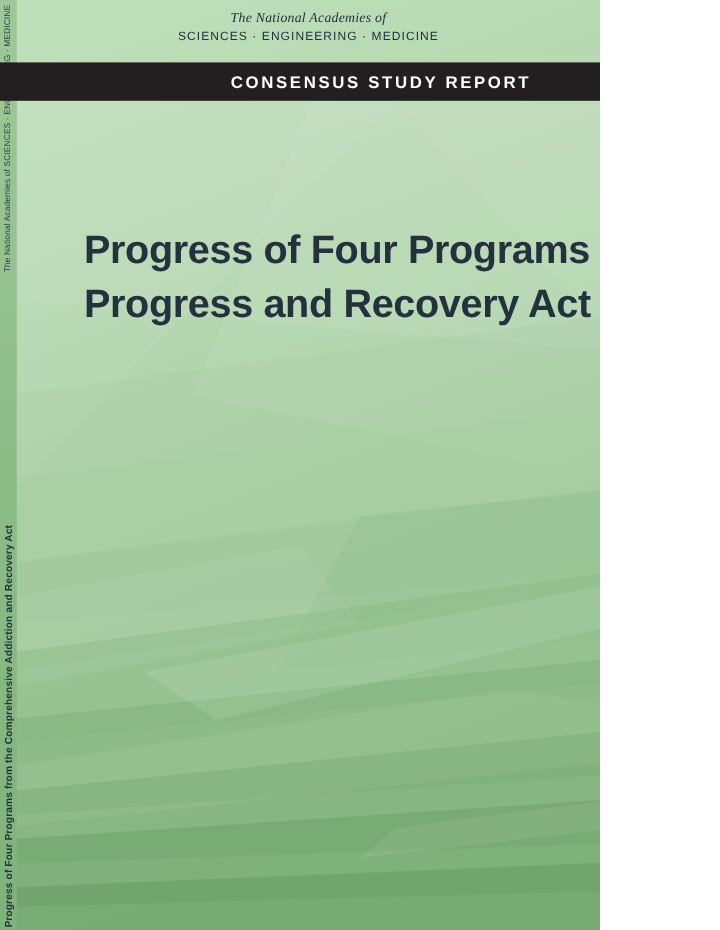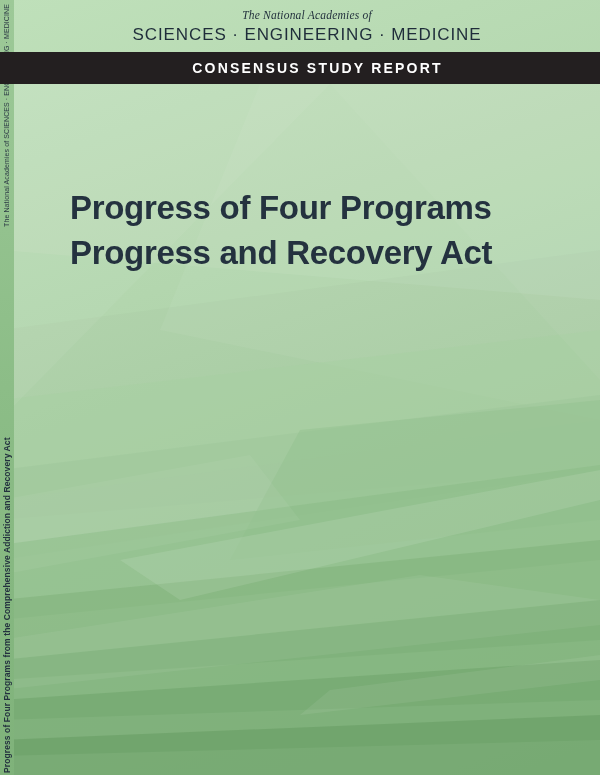--- a/index.html
+++ b/index.html
@@ -5,21 +5,21 @@
   html, body {
     margin: 0;
     padding: 0;
     background: #ffffff;
   }
   body {
     font-family: "Liberation Sans", sans-serif;
   }
   #cover {
     position: relative;
-    width: 600px;
+    width: 500px;
     height: 775px;
     overflow: hidden;
     background: #fdba74;
   }
 
   
   .bg-layer {
     position: absolute;
     inset: 0;
     overflow: hidden;
@@ -84,21 +84,21 @@
     margin-top: 9px;
     font-family: "Liberation Serif", serif;
     font-style: italic;
     font-size: 11.5px;
     color: #1f2d3a;
     letter-spacing: 0.2px;
   }
   .logo-line2 {
     margin-top: 4px;
     font-family: "Liberation Sans", sans-serif;
-    font-size: 17px;
+    font-size: 10px;
     color: #1f2d3a;
     letter-spacing: 0.9px;
   }
 
   
   .banner {
     position: absolute;
     top: 52px;
     left: 0;
     width: 600px;

